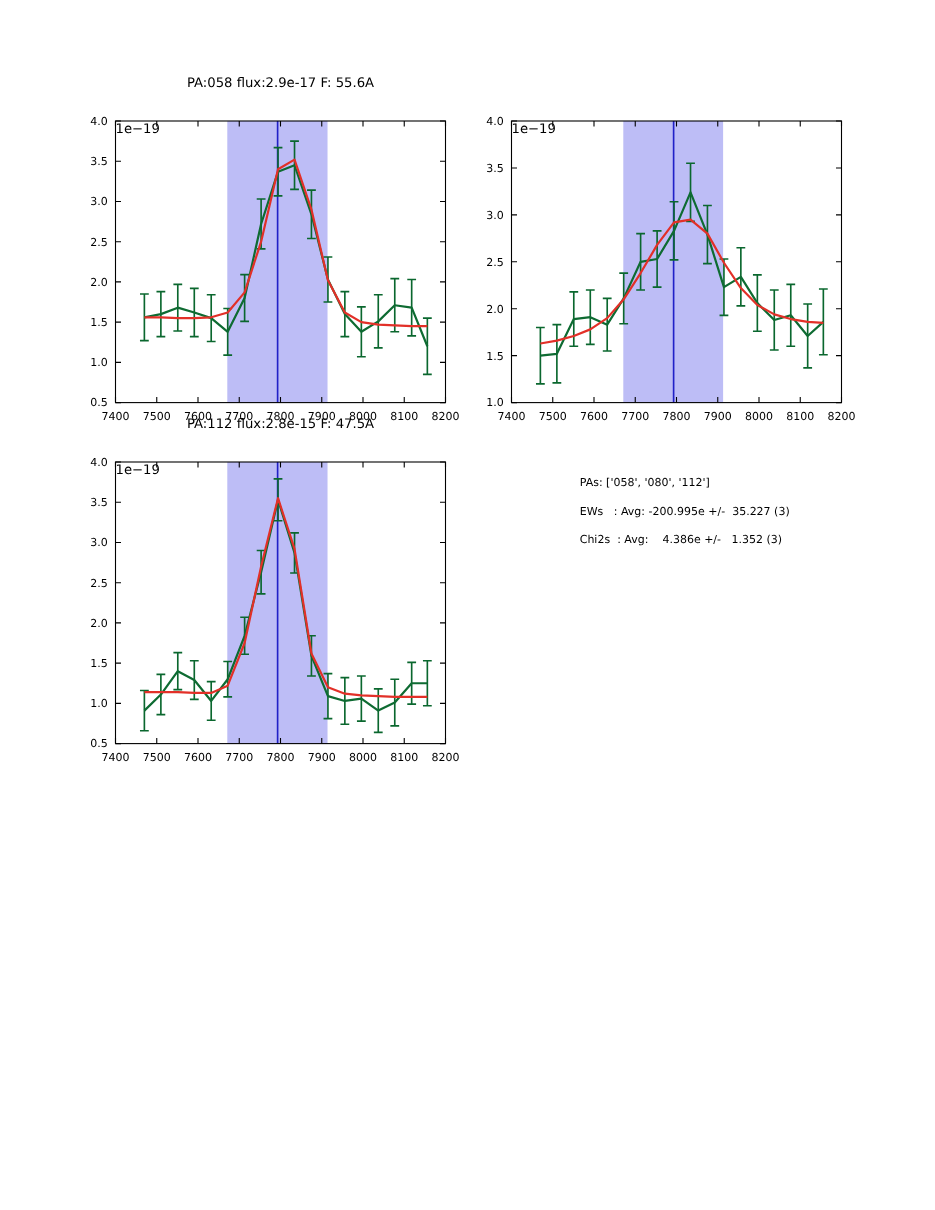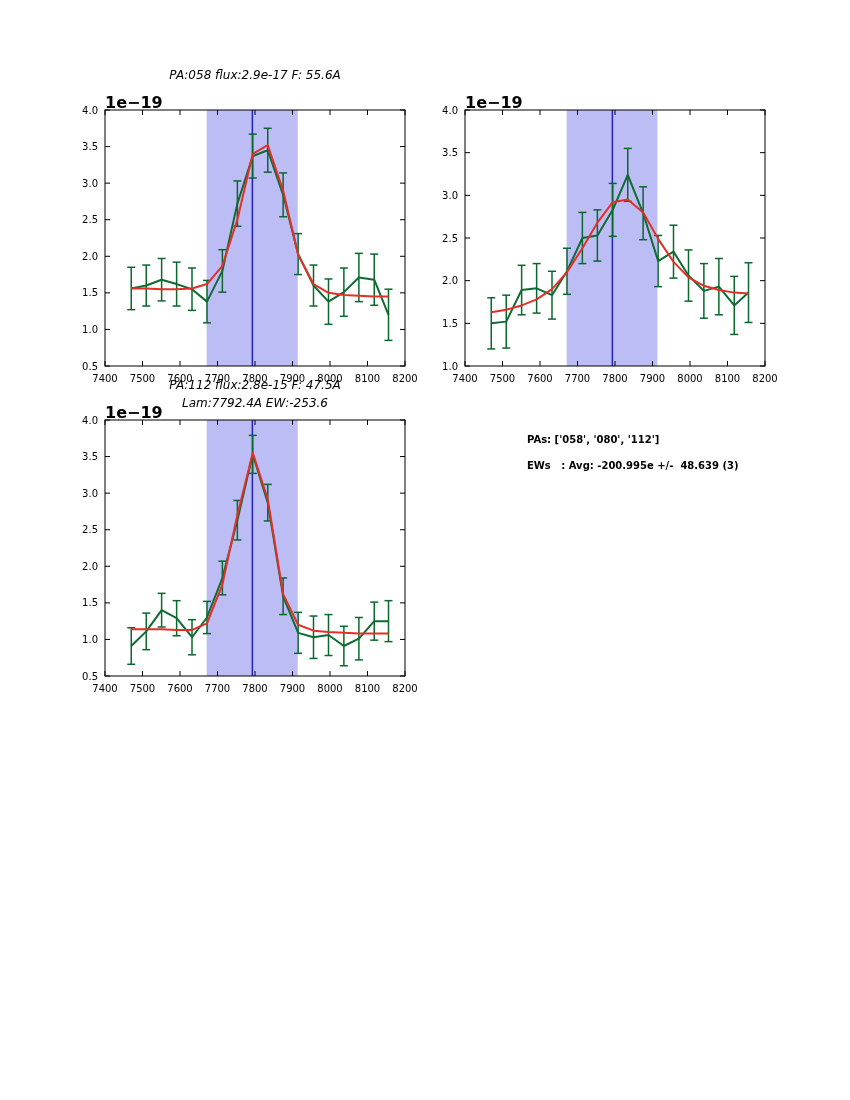--- a/index.html
+++ b/index.html
@@ -1,24 +1,24 @@
 <!DOCTYPE html>
 <html><head>
 <meta charset="utf-8">
 <style>
   html,body{margin:0;padding:0;background:#ffffff;}
   .page{position:relative;width:850px;height:1100px;background:#ffffff;
         font-family:"DejaVu Sans","Liberation Sans",sans-serif;color:#000;overflow:hidden;}
   .plot{position:absolute;width:400px;height:352px;}
-  .plot .title{position:absolute;left:0;width:400px;text-align:center;font-size:12px;line-height:14px;font-style:italic;}
+  .plot .title{position:absolute;left:0;width:400px;text-align:center;font-size:12px;line-height:14px;}
   .plot .title.l1{top:16px;}
   .plot .title.l2{top:34px;}
-  .plot .offset{position:absolute;left:50px;top:41px;font-size:16px;font-weight:bold;}
+  .plot .offset{position:absolute;left:50px;top:58px;font-size:12px;}
   .plot svg{position:absolute;left:0;top:0;}
-  .stats{position:absolute;left:527px;top:427px;font-size:10px;font-weight:bold;}
+  .stats{position:absolute;left:527px;top:427px;font-size:10px;}
   .stat-line{height:26px;line-height:26px;white-space:pre;}
   #plot-0{left:55px;top:52px;}
   #plot-1{left:415px;top:52px;}
   #plot-2{left:55px;top:362px;}
 </style>
 </head>
 <body>
 
 <div class="page">
 
@@ -247,21 +247,20 @@
         <line x1="350" x2="345" y1="100.66666666666666" y2="100.66666666666666" stroke="#000000"></line>
         <text x="43" y="104.16666666666666" text-anchor="end" font-size="10px" fill="#000000">3.5</text>
         <line x1="50" x2="55" y1="58" y2="58" stroke="#000000"></line>
         <line x1="350" x2="345" y1="58" y2="58" stroke="#000000"></line>
         <text x="43" y="61.5" text-anchor="end" font-size="10px" fill="#000000">4.0</text>
       </svg>
   </div>
 
   <div class="plot" id="plot-2">
     <div class="title l1">PA:112 flux:2.8e-15 F: 47.5A</div>
-    <div class="title l2">Lam:7792.4A EW:-253.6</div>
     <div class="offset">1e−19</div>
     <svg class="plot-svg" width="400" height="352">
         <rect x="151.625" y="58" width="91.125" height="256" fill="#bdbdf6"></rect>
         <line x1="197.375" x2="197.375" y1="58" y2="314" stroke="#2121c8" stroke-width="1.5"></line>
         <line x1="76.25" x2="76.25" y1="265.7257142857143" y2="302.29714285714283" stroke="#0a672e" stroke-width="1.5"></line>
         <line x1="72.25" x2="80.25" y1="265.7257142857143" y2="265.7257142857143" stroke="#0a672e" stroke-width="1.5"></line>
         <line x1="72.25" x2="80.25" y1="302.29714285714283" y2="302.29714285714283" stroke="#0a672e" stroke-width="1.5"></line>
         <line x1="91.25" x2="91.25" y1="251.09714285714284" y2="287.6685714285714" stroke="#0a672e" stroke-width="1.5"></line>
         <line x1="87.25" x2="95.25" y1="251.09714285714284" y2="251.09714285714284" stroke="#0a672e" stroke-width="1.5"></line>
         <line x1="87.25" x2="95.25" y1="287.6685714285714" y2="287.6685714285714" stroke="#0a672e" stroke-width="1.5"></line>
@@ -365,16 +364,17 @@
         <line x1="350" x2="345" y1="94.57142857142857" y2="94.57142857142857" stroke="#000000"></line>
         <text x="43" y="98.07142857142857" text-anchor="end" font-size="10px" fill="#000000">3.5</text>
         <line x1="50" x2="55" y1="58" y2="58" stroke="#000000"></line>
         <line x1="350" x2="345" y1="58" y2="58" stroke="#000000"></line>
         <text x="43" y="61.5" text-anchor="end" font-size="10px" fill="#000000">4.0</text>
       </svg>
   </div>
 
   <div class="stats">
     <div class="stat-line">PAs: ['058', '080', '112']</div>
-    <div class="stat-line">EWs   : Avg: -200.995e +/-  48.639 (3)</div>
+    <div class="stat-line">EWs   : Avg: -200.995e +/-  35.227 (3)</div>
+    <div class="stat-line">Chi2s  : Avg:    4.386e +/-   1.352 (3)</div>
   </div>
 
 </div>
 
 </body></html>

